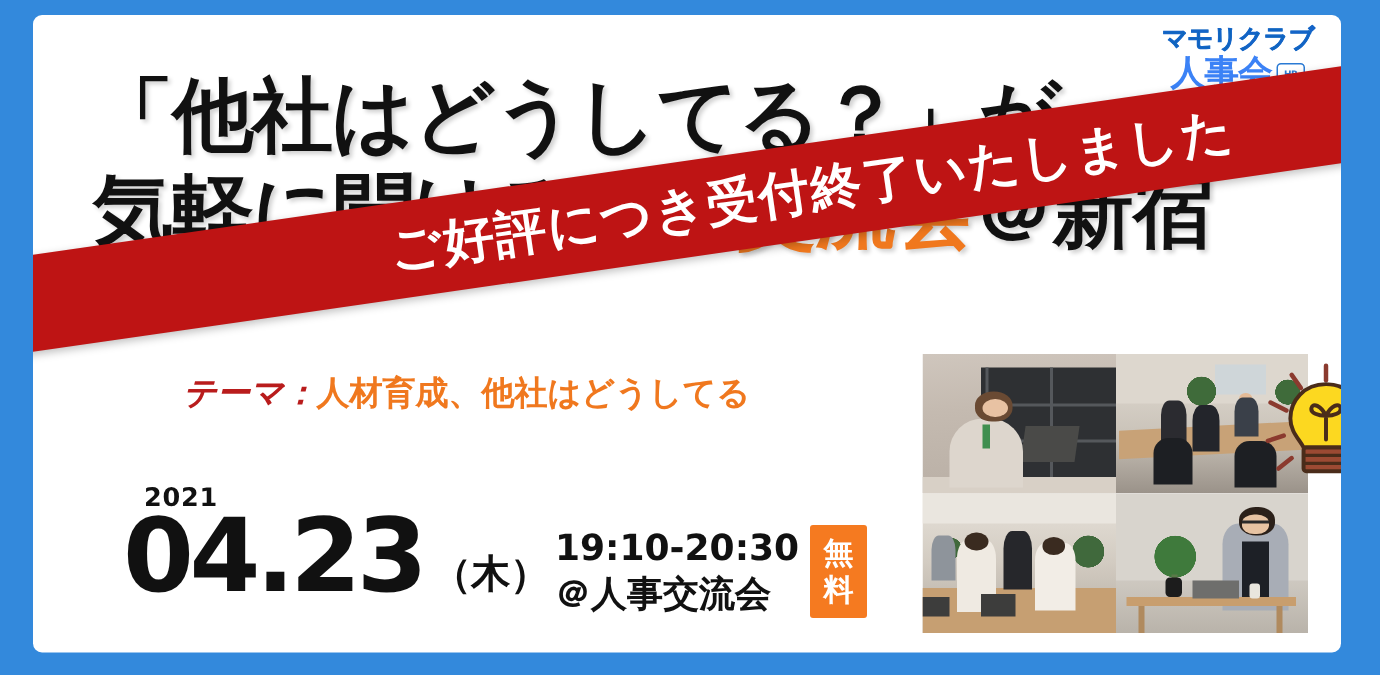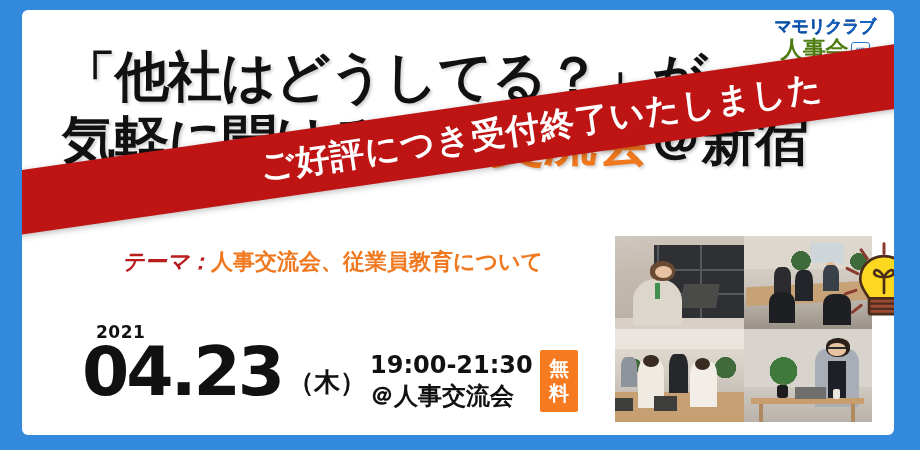--- a/index.html
+++ b/index.html
@@ -26,29 +26,29 @@
   }
 
   
   .logo{
     position:absolute;right:18px;top:8px;
     text-align:center;line-height:1;
     user-select:none;
   }
   .logo .l1{
     display:block;
-    font-size:17px;font-weight:bold;color:#000000;
+    font-size:17px;font-weight:bold;color:#0369a1;
     letter-spacing:-0.5px;
     -webkit-text-stroke:0.4px #1464C8;
   }
   .logo .l2wrap{
     display:flex;align-items:center;justify-content:center;gap:3px;margin-top:3px;
   }
   .logo .l2{
-    font-size:23px;font-weight:bold;color:#4d7c0f;
+    font-size:23px;font-weight:bold;color:#3b82f6;
     letter-spacing:-0.5px;
   }
   .logo .hrbadge{
     width:17px;height:13px;
     border:1.6px solid #2A7AD4;border-radius:3px;
     display:flex;align-items:center;justify-content:center;
     font-size:6px;font-weight:bold;color:#2A7AD4;
     letter-spacing:-0.3px;
     background:#fff;
   }
@@ -217,32 +217,32 @@
         <span class="l2">人事会</span>
         <span class="hrbadge">HR</span>
       </span>
     </div>
 
     <div class="headline">
       <div class="hl-line">「他社はどうしてる？」が</div>
       <div class="hl-line hl-line2"><span>気軽に聞ける</span><span class="hl-orange">人事交流会</span><span class="hl-at">＠新宿</span></div>
     </div>
 
-    <div class="theme"><span class="tl">テーマ：</span><span>人事交流会、従業員教育について</span></div>
+    <div class="theme"><span class="tl">テーマ：</span><span>人材育成、他社はどうしてる</span></div>
 
     <div class="datewrap">
       <div class="year">2021</div>
       <div class="daterow">
         <div class="bigdate">04.23</div>
         <div class="dow">（木）</div>
       </div>
     </div>
 
     <div class="timewrap">
-      <div class="timetext">19:00-21:30</div>
+      <div class="timetext">19:10-20:30</div>
       <div class="timetext">＠人事交流会</div>
     </div>
     <div class="freebadge">
       <span>無</span>
       <span>料</span>
     </div>
 
     <div class="grid">
       <div class="ph p1">
         <div class="rm"></div>

